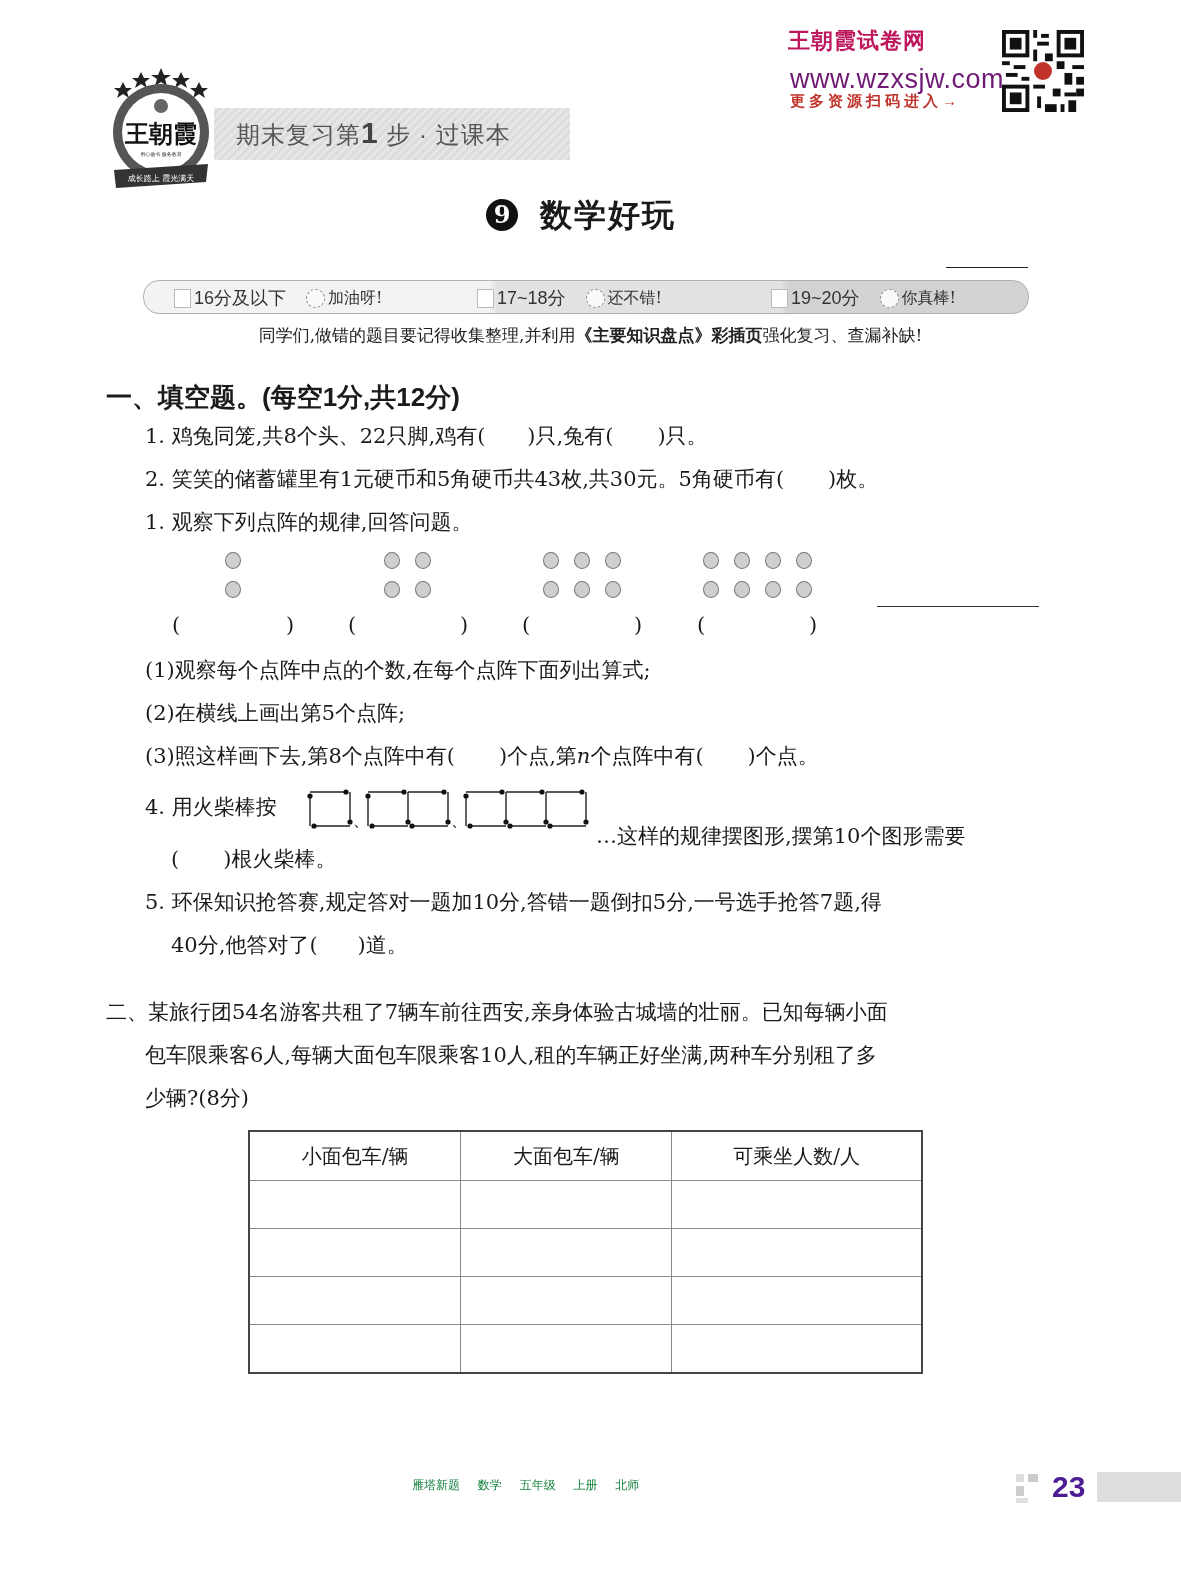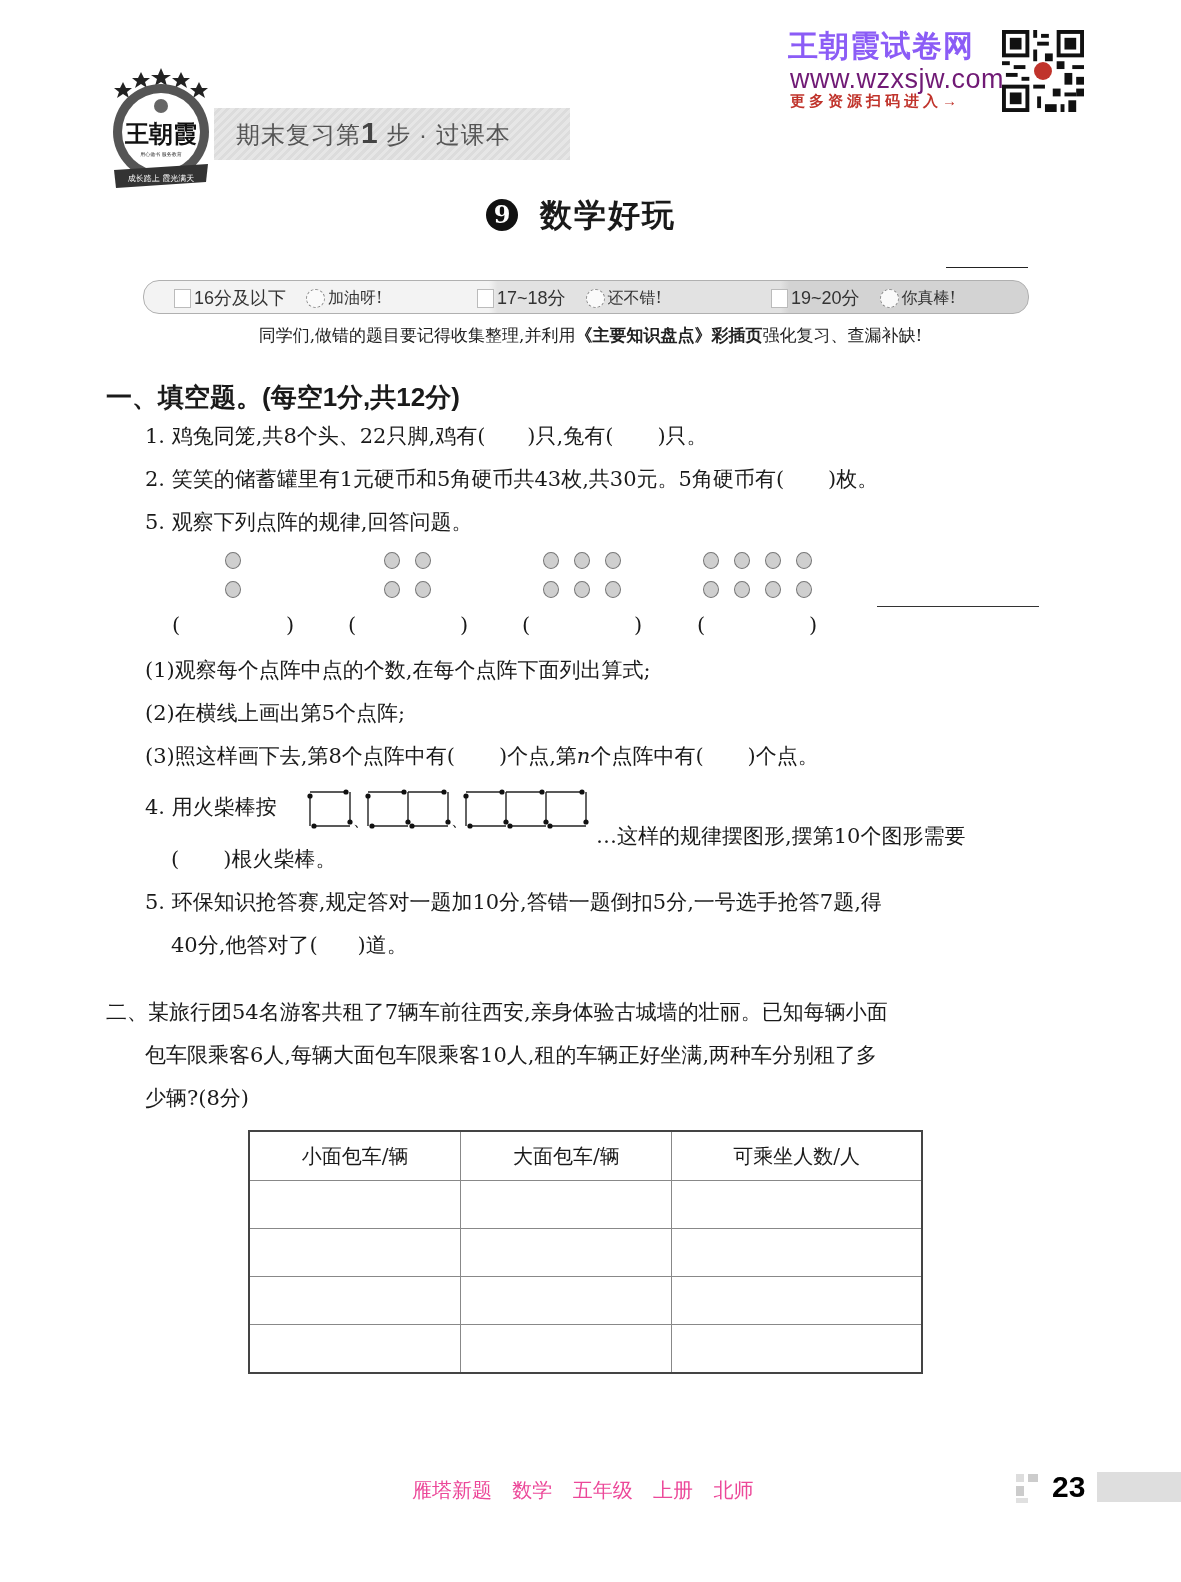--- a/index.html
+++ b/index.html
@@ -9,21 +9,21 @@
   .sans { font-family: "Liberation Sans", "DejaVu Sans", sans-serif; }
 
   
   .logo { left: 106px; top: 66px; width: 110px; height: 124px; }
   .banner { left: 214px; top: 108px; width: 356px; height: 52px;
             background: repeating-linear-gradient(135deg, #e6e6e6 0 3px, #dcdcdc 3px 6px); }
   .banner-text { left: 236px; top: 116px; font-size: 24px; color: #555; letter-spacing: 1px; }
   .banner-text .big { font-size: 30px; font-weight: bold; color: #444; }
 
   
-  .brand-title { left: 788px; top: 26px; font-size: 30px; font-weight: bold; color: #8b5cf6; letter-spacing: 1px; }
+  .brand-title { left: 788px; top: 26px; font-size: 22px; font-weight: bold; color: #be185d; letter-spacing: 1px; }
   .brand-url { left: 790px; top: 64px; font-size: 27px; color: #701a75; letter-spacing: 0.5px; }
   .brand-cta { left: 790px; top: 92px; font-size: 15px; font-weight: bold; color: #c0332b; letter-spacing: 4px; }
   .qr { left: 1002px; top: 30px; width: 82px; height: 82px; }
 
   
   .title-num { left: 486px; top: 199px; width: 32px; height: 32px; border-radius: 50%; background: #111;
                color: #fff; font-size: 24px; font-weight: bold; text-align: center; line-height: 32px; font-family: "DejaVu Serif", serif; }
   .title-text { left: 540px; top: 194px; font-size: 32px; font-weight: bold; letter-spacing: 2px; }
 
   .score-line { left: 794px; top: 247px; font-size: 16px; margin-top: 32px; }
@@ -55,23 +55,23 @@
   
   .match-svg { left: 306px; top: 788px; }
 
   
   table.grid { position: absolute; left: 248px; top: 1130px; width: 675px; border-collapse: collapse;
                border: 2px solid #444; }
   table.grid td, table.grid th { border: 1px solid #888; height: 45px; font-weight: normal; font-size: 20px; text-align: center; }
   table.grid th { height: 46px; }
 
   
-  .footer-text { left: 412px; top: 1477px; font-size: 20px; color: #ec4899; word-spacing: 14px; }
+  .footer-text { left: 412px; top: 1477px; font-size: 12px; color: #15803d; word-spacing: 14px; }
   .footer-deco { left: 1016px; top: 1474px; }
-  .page-num { left: 1052px; top: 1470px; font-size: 30px; font-weight: bold; font-family: "Liberation Sans", sans-serif; color: #000000; }
+  .page-num { left: 1052px; top: 1470px; font-size: 30px; font-weight: bold; font-family: "Liberation Sans", sans-serif; color: #4c1d95; }
   .page-bar { left: 1097px; top: 1472px; width: 84px; height: 30px; background: #dedede; }
 </style>
 </head>
 <body>
 
 <svg class="abs logo" viewBox="0 0 110 124">
   <g fill="#222">
     <polygon points="55,2 58,9 65,9 59,13 61,20 55,16 49,20 51,13 45,9 52,9"></polygon>
     <polygon points="35,6 38,12 44,12 39,16 41,22 35,18 29,22 31,16 26,12 32,12"></polygon>
     <polygon points="75,6 78,12 84,12 79,16 81,22 75,18 69,22 71,16 66,12 72,12"></polygon>
@@ -172,21 +172,21 @@
 <div class="abs section-h" style="left:106px;top:380px">一、填空题。(每空1分,共12分)</div>
 
 <div class="abs q" style="left:145px;top:424px">
   <span>1. 鸡兔同笼,共8个头、22只脚,鸡有(</span><span class="paren-gap" style="width:42px"></span><span>)只,兔有(</span><span class="paren-gap" style="width:44px"></span><span>)只。</span>
 </div>
 
 <div class="abs q" style="left:145px;top:467px">
   <span>2. 笑笑的储蓄罐里有1元硬币和5角硬币共43枚,共30元。5角硬币有(</span><span class="paren-gap" style="width:44px"></span><span>)枚。</span>
 </div>
 
-<div class="abs q" style="left:145px;top:510px">5. 观察下列点阵的规律,回答问题。</div>
+<div class="abs q" style="left:145px;top:510px">1. 观察下列点阵的规律,回答问题。</div>
 
 <div class="abs" style="left:0;top:0;width:1181px;height:700px;pointer-events:none" id="dot-layer">
     <div class="dot" style="left: 225px; top: 552px;"></div>
     <div class="dot" style="left: 225px; top: 581px;"></div>
     <div class="dot" style="left: 384px; top: 552px;"></div>
     <div class="dot" style="left: 415px; top: 552px;"></div>
     <div class="dot" style="left: 384px; top: 581px;"></div>
     <div class="dot" style="left: 415px; top: 581px;"></div>
     <div class="dot" style="left: 543px; top: 552px;"></div>
     <div class="dot" style="left: 574px; top: 552px;"></div>

